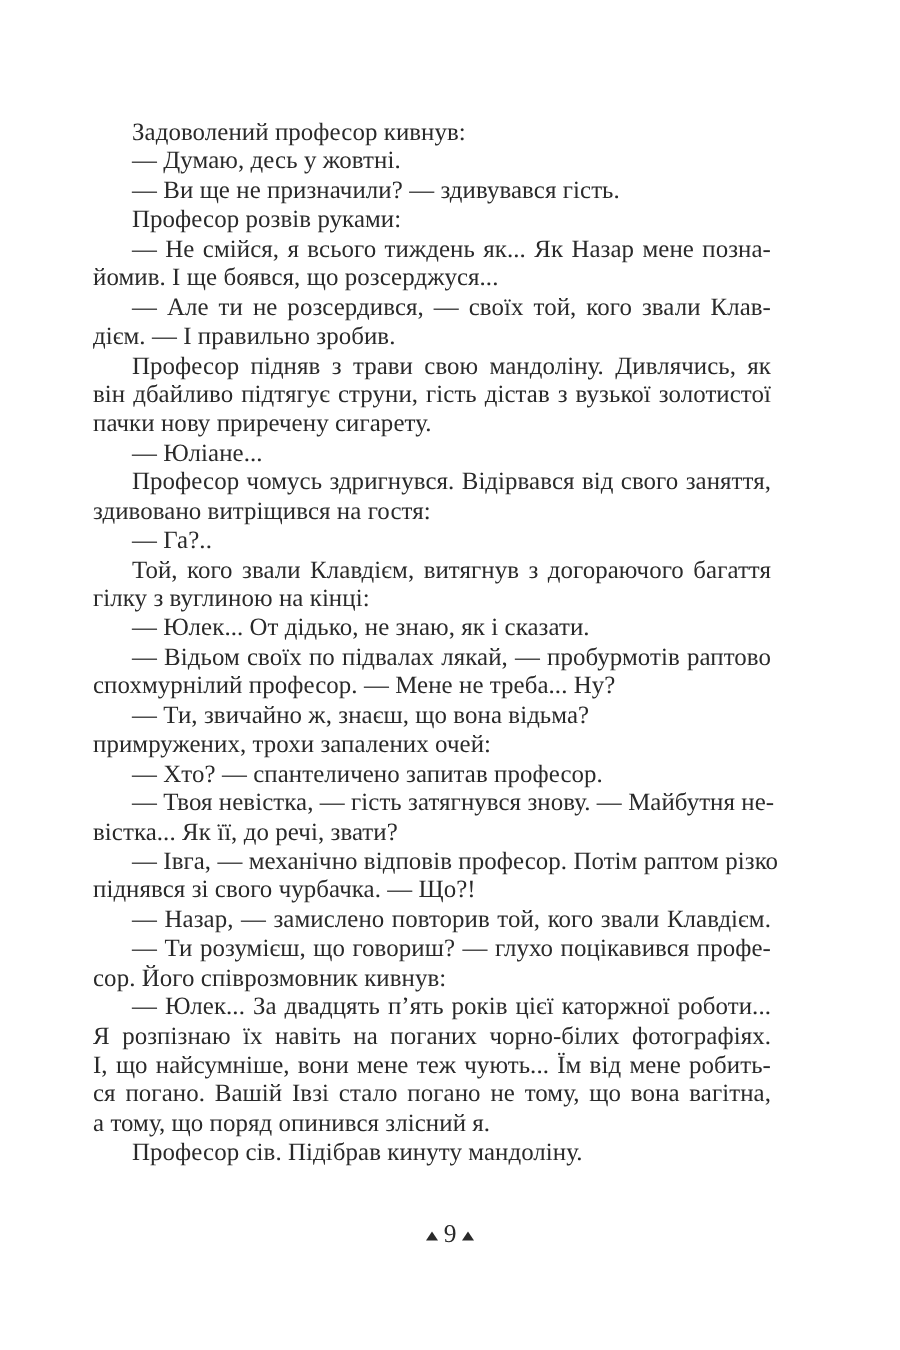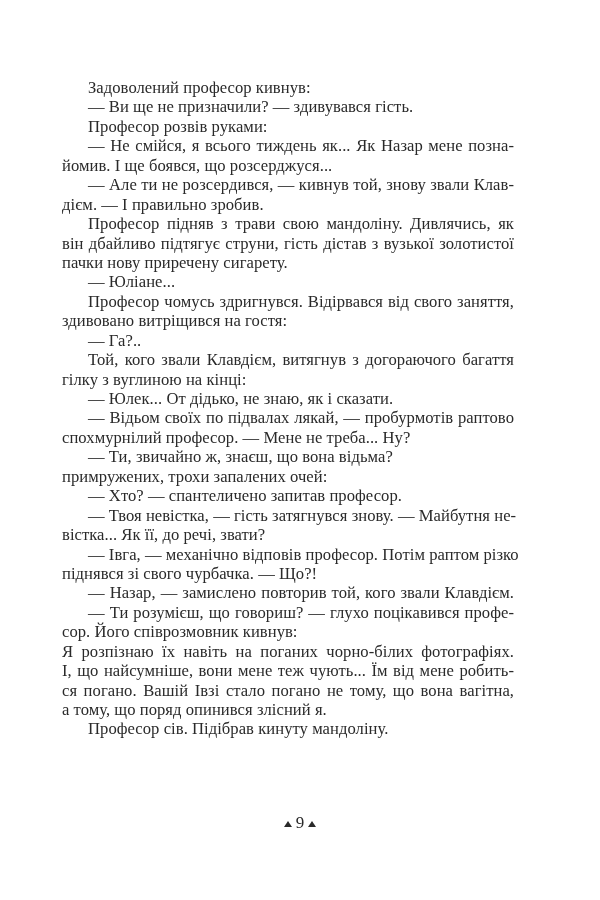--- a/index.html
+++ b/index.html
@@ -57,25 +57,26 @@
       border-bottom: 6px solid #2a2a2a;
       vertical-align: 1px;
       margin: 0 4px;
     }
   </style>
 </head>
 <body>
 
 <div class="page" id="page-body">
     <span class="line indent last">Задоволений професор кивнув:</span>
+    <span class="line indent last">— Думаю, десь у жовтні.</span>
     <span class="line indent last">— Ви ще не призначили? — здивувався гість.</span>
     <span class="line indent last">Професор розвів руками:</span>
     <span class="line indent">— Не смійся, я всього тиждень як... Як Назар мене позна-</span>
     <span class="line last">йомив. І ще боявся, що розсерджуся...</span>
-    <span class="line indent">— Але ти не розсердився, — кивнув той, знову звали Клав-</span>
+    <span class="line indent">— Але ти не розсердився, — своїх той, кого звали Клав-</span>
     <span class="line last">дієм. — І правильно зробив.</span>
     <span class="line indent">Професор підняв з трави свою мандоліну. Дивлячись, як</span>
     <span class="line">він дбайливо підтягує струни, гість дістав з вузької золотистої</span>
     <span class="line last">пачки нову приречену сигарету.</span>
     <span class="line indent last">— Юліане...</span>
     <span class="line indent">Професор чомусь здригнувся. Відірвався від свого заняття,</span>
     <span class="line last">здивовано витріщився на гостя:</span>
     <span class="line indent last">— Га?..</span>
     <span class="line indent">Той, кого звали Клавдієм, витягнув з догораючого багаття</span>
     <span class="line last">гілку з вуглиною на кінці:</span>
@@ -85,20 +86,21 @@
     <span class="line indent last">— Ти, звичайно ж, знаєш, що вона відьма?</span>
     <span class="line last">примружених, трохи запалених очей:</span>
     <span class="line indent last">— Хто? — спантеличено запитав професор.</span>
     <span class="line indent">— Твоя невістка, — гість затягнувся знову. — Майбутня не-</span>
     <span class="line last">вістка... Як її, до речі, звати?</span>
     <span class="line indent">— Івга, — механічно відповів професор. Потім раптом різко</span>
     <span class="line last">піднявся зі свого чурбачка. — Що?!</span>
     <span class="line indent">— Назар, — замислено повторив той, кого звали Клавдієм.</span>
     <span class="line indent">— Ти розумієш, що говориш? — глухо поцікавився профе-</span>
     <span class="line last">сор. Його співрозмовник кивнув:</span>
+    <span class="line indent">— Юлек... За двадцять п’ять років цієї каторжної роботи...</span>
     <span class="line">Я розпізнаю їх навіть на поганих чорно-білих фотографіях.</span>
     <span class="line">І, що найсумніше, вони мене теж чують... Їм від мене робить-</span>
     <span class="line">ся погано. Вашій Івзі стало погано не тому, що вона вагітна,</span>
     <span class="line last">а тому, що поряд опинився злісний я.</span>
     <span class="line indent last">Професор сів. Підібрав кинуту мандоліну.</span>
   </div>
 
 <div class="folio">
   <span class="tri"></span><span>9</span><span class="tri"></span>
 </div>

